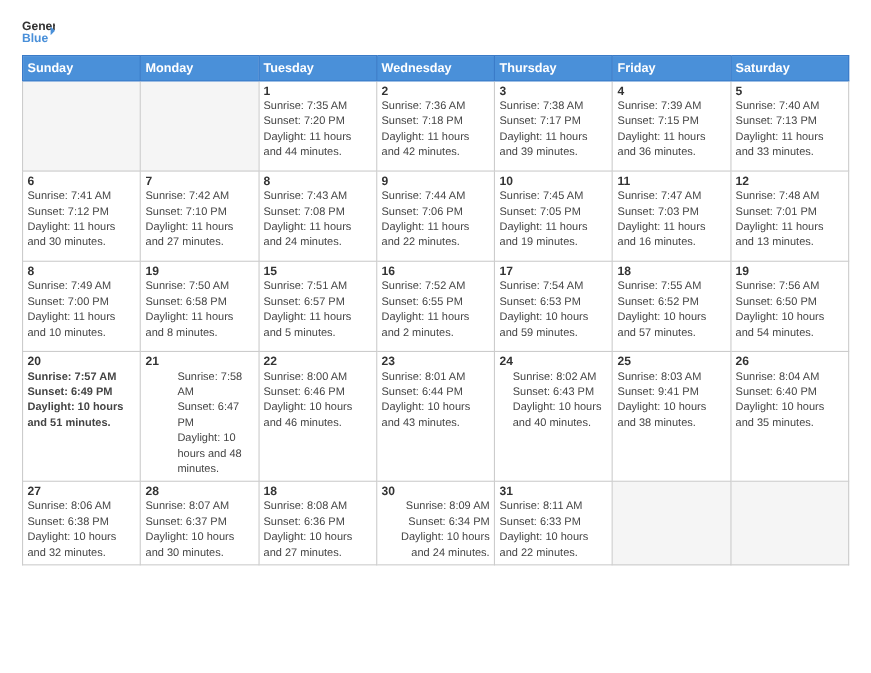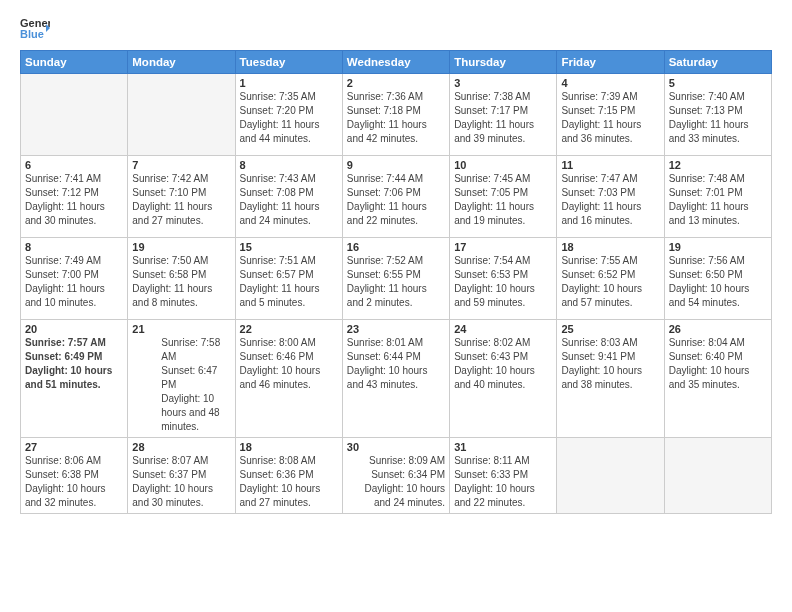--- a/index.html
+++ b/index.html
@@ -261,21 +261,21 @@
 Daylight: 10 hours and 46 minutes.</div>
           </td>
           <td>
             <span class="day-num">23</span>
             <div class="day-info" style="white-space: pre-line;">Sunrise: 8:01 AM
 Sunset: 6:44 PM
 Daylight: 10 hours and 43 minutes.</div>
           </td>
           <td>
             <span class="day-num">24</span>
-            <div class="day-info" style="white-space: pre-line;">Sunrise: 8:02 AM
+            <div class="day-info" style="white-space: pre-line; margin-left: 12px;">Sunrise: 8:02 AM
 Sunset: 6:43 PM
 Daylight: 10 hours and 40 minutes.</div>
           </td>
           <td>
             <span class="day-num">25</span>
             <div class="day-info" style="white-space: pre-line;">Sunrise: 8:03 AM
 Sunset: 9:41 PM
 Daylight: 10 hours and 38 minutes.</div>
           </td>
           <td>

